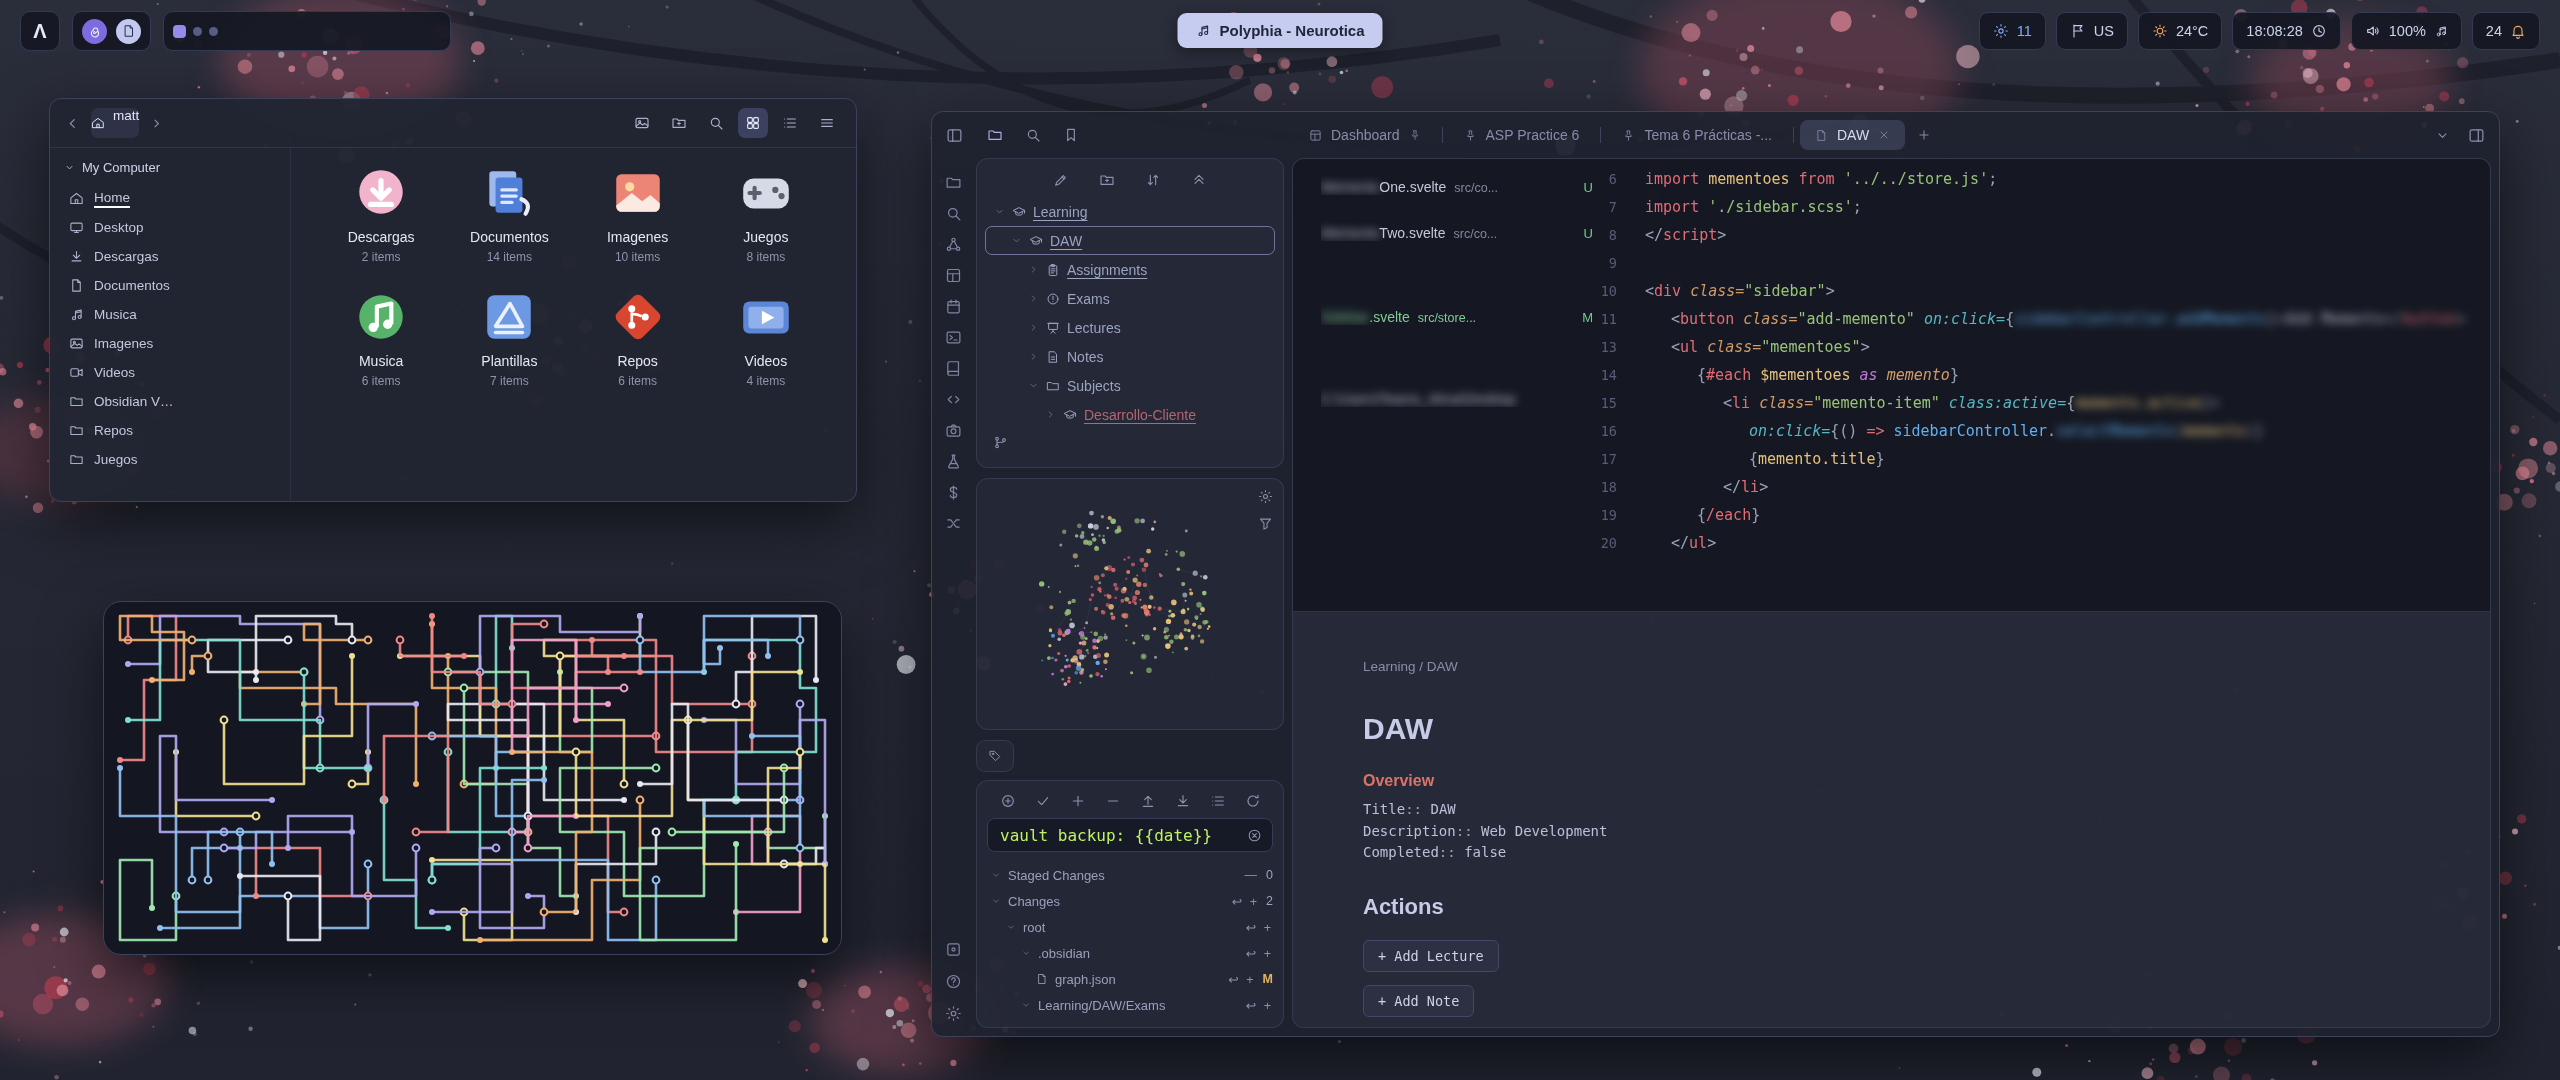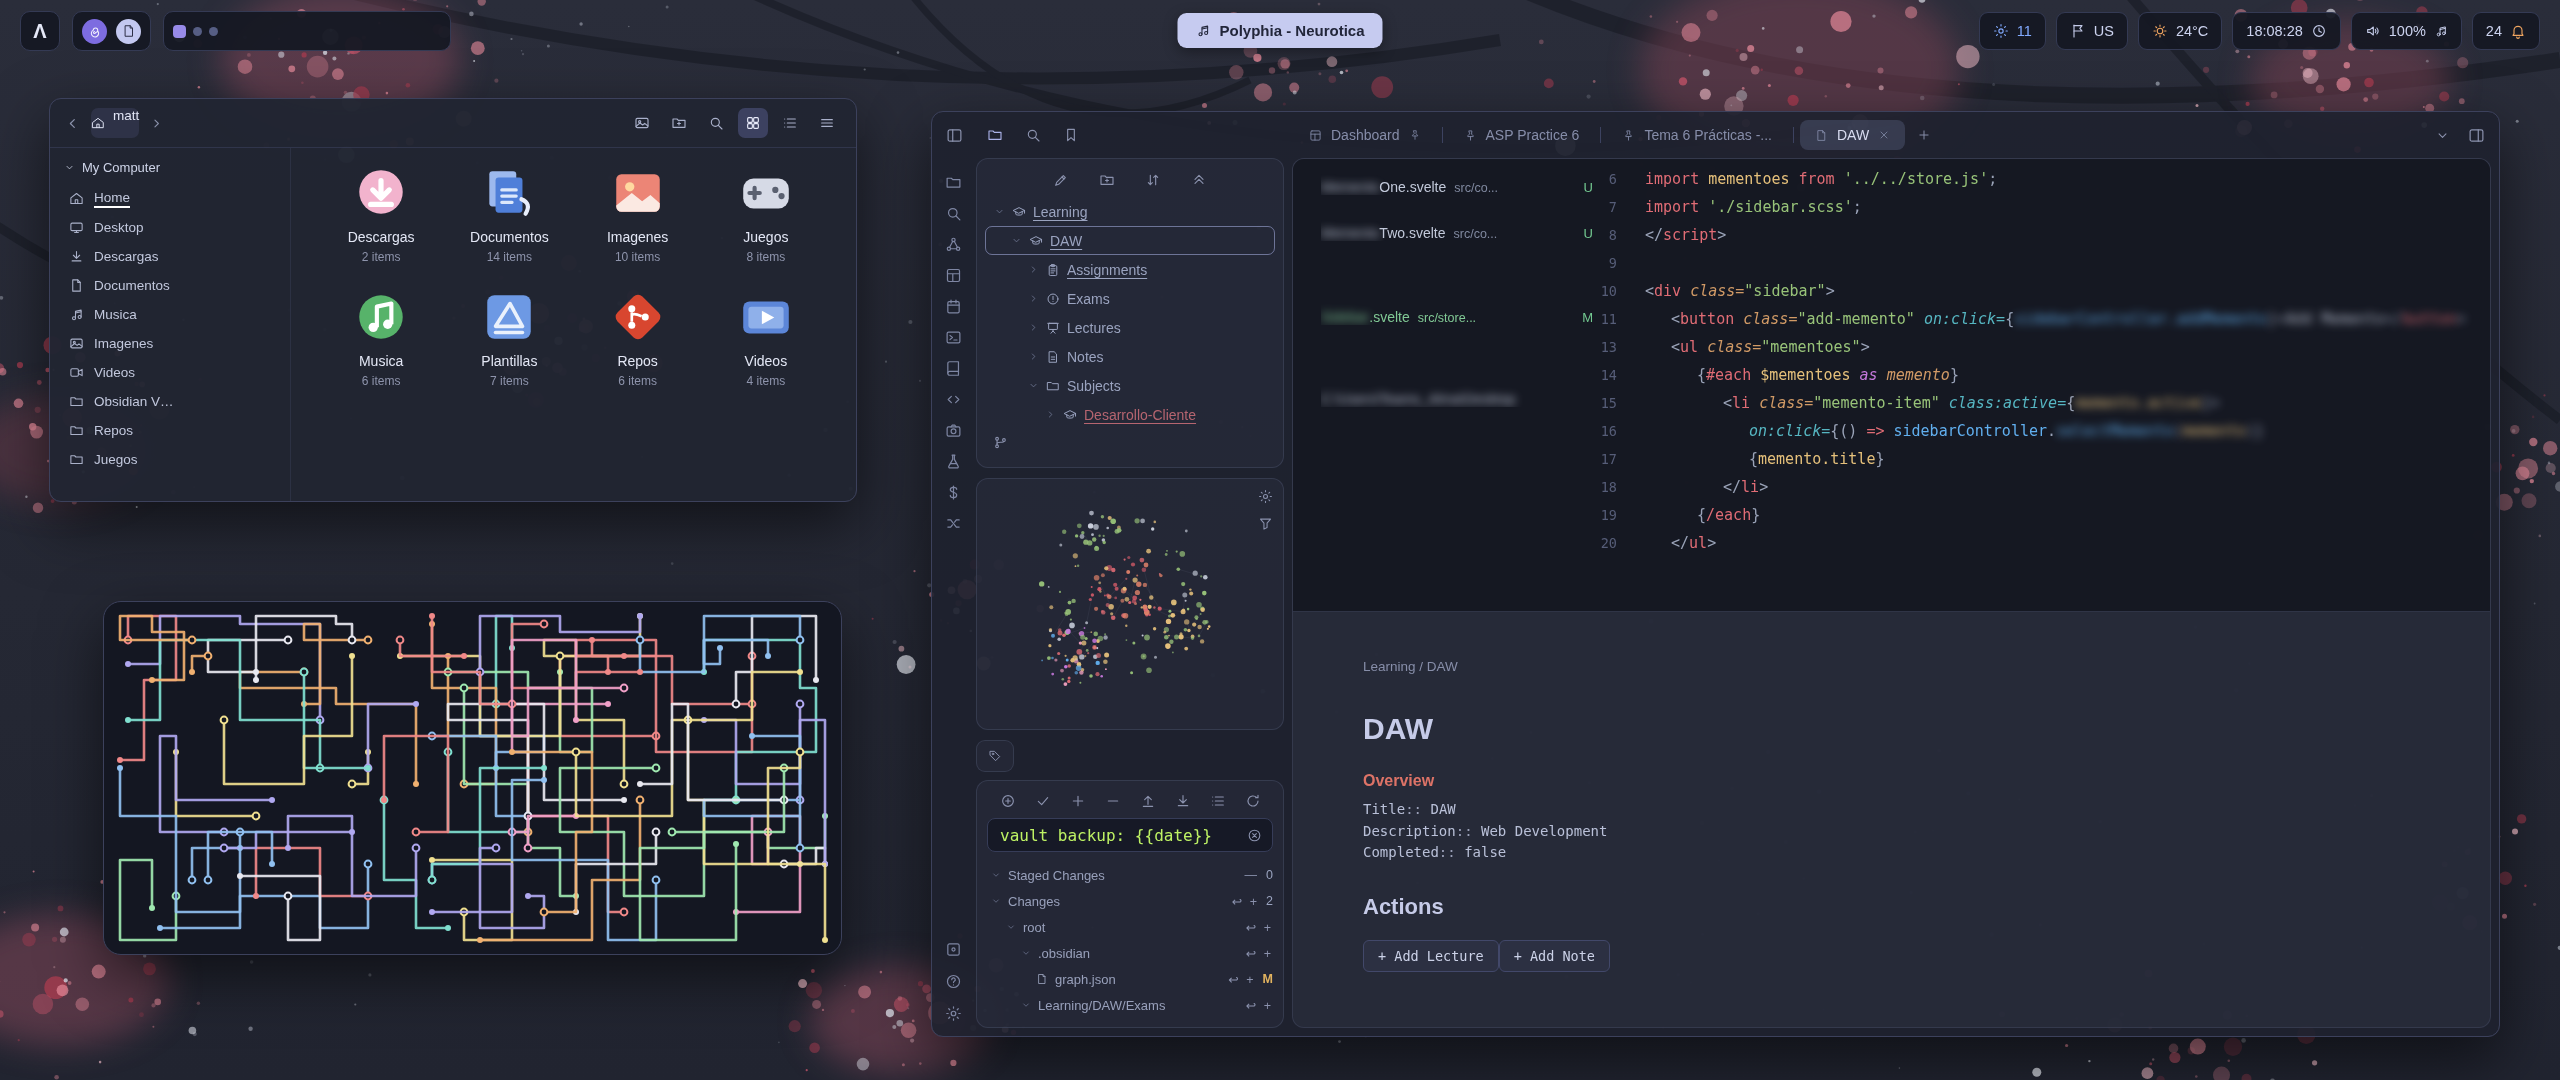--- a/index.html
+++ b/index.html
@@ -133,21 +133,21 @@
   .note-bc{font-size:13.5px;color:#878ea9;margin-bottom:38px}
   .note-h1{font-size:30px;font-weight:bold;color:#c6cbe8;margin-bottom:26px}
   .note-ov{font-size:16px;font-weight:bold;color:#dd7367;margin-bottom:9px}
   .nf{font-family:"DejaVu Sans Mono",monospace;font-size:14px;color:#b9c0d8;line-height:21.5px}
   .nf .sep{color:#9aa0b8}
   .nlink{color:#a98ef3;text-decoration:underline;text-underline-offset:2px}
   .note-act{font-size:22px;font-weight:bold;color:#c6cbe8;margin:30px 0 20px}
   .note-btn{display:inline-block;background:#2c3042;border:1px solid #42486a;border-radius:6px;
             padding:7px 14px;font-family:"DejaVu Sans Mono",monospace;font-size:13.5px;
             color:#ccd2e8;margin-bottom:13px}
-  .btn-stack{display:flex;flex-direction:row;align-items:flex-start}
+  .btn-stack{display:flex;flex-direction:column;align-items:flex-start}
 </style>
 </head>
 <body>
 
 <div id="wallpaper">
   <svg id="wp-svg" width="2560" height="1080">
       <defs>
         <filter id="bb" x="-60%" y="-60%" width="220%" height="220%">
           <feGaussianBlur stdDeviation="16"></feGaussianBlur>
         </filter>

